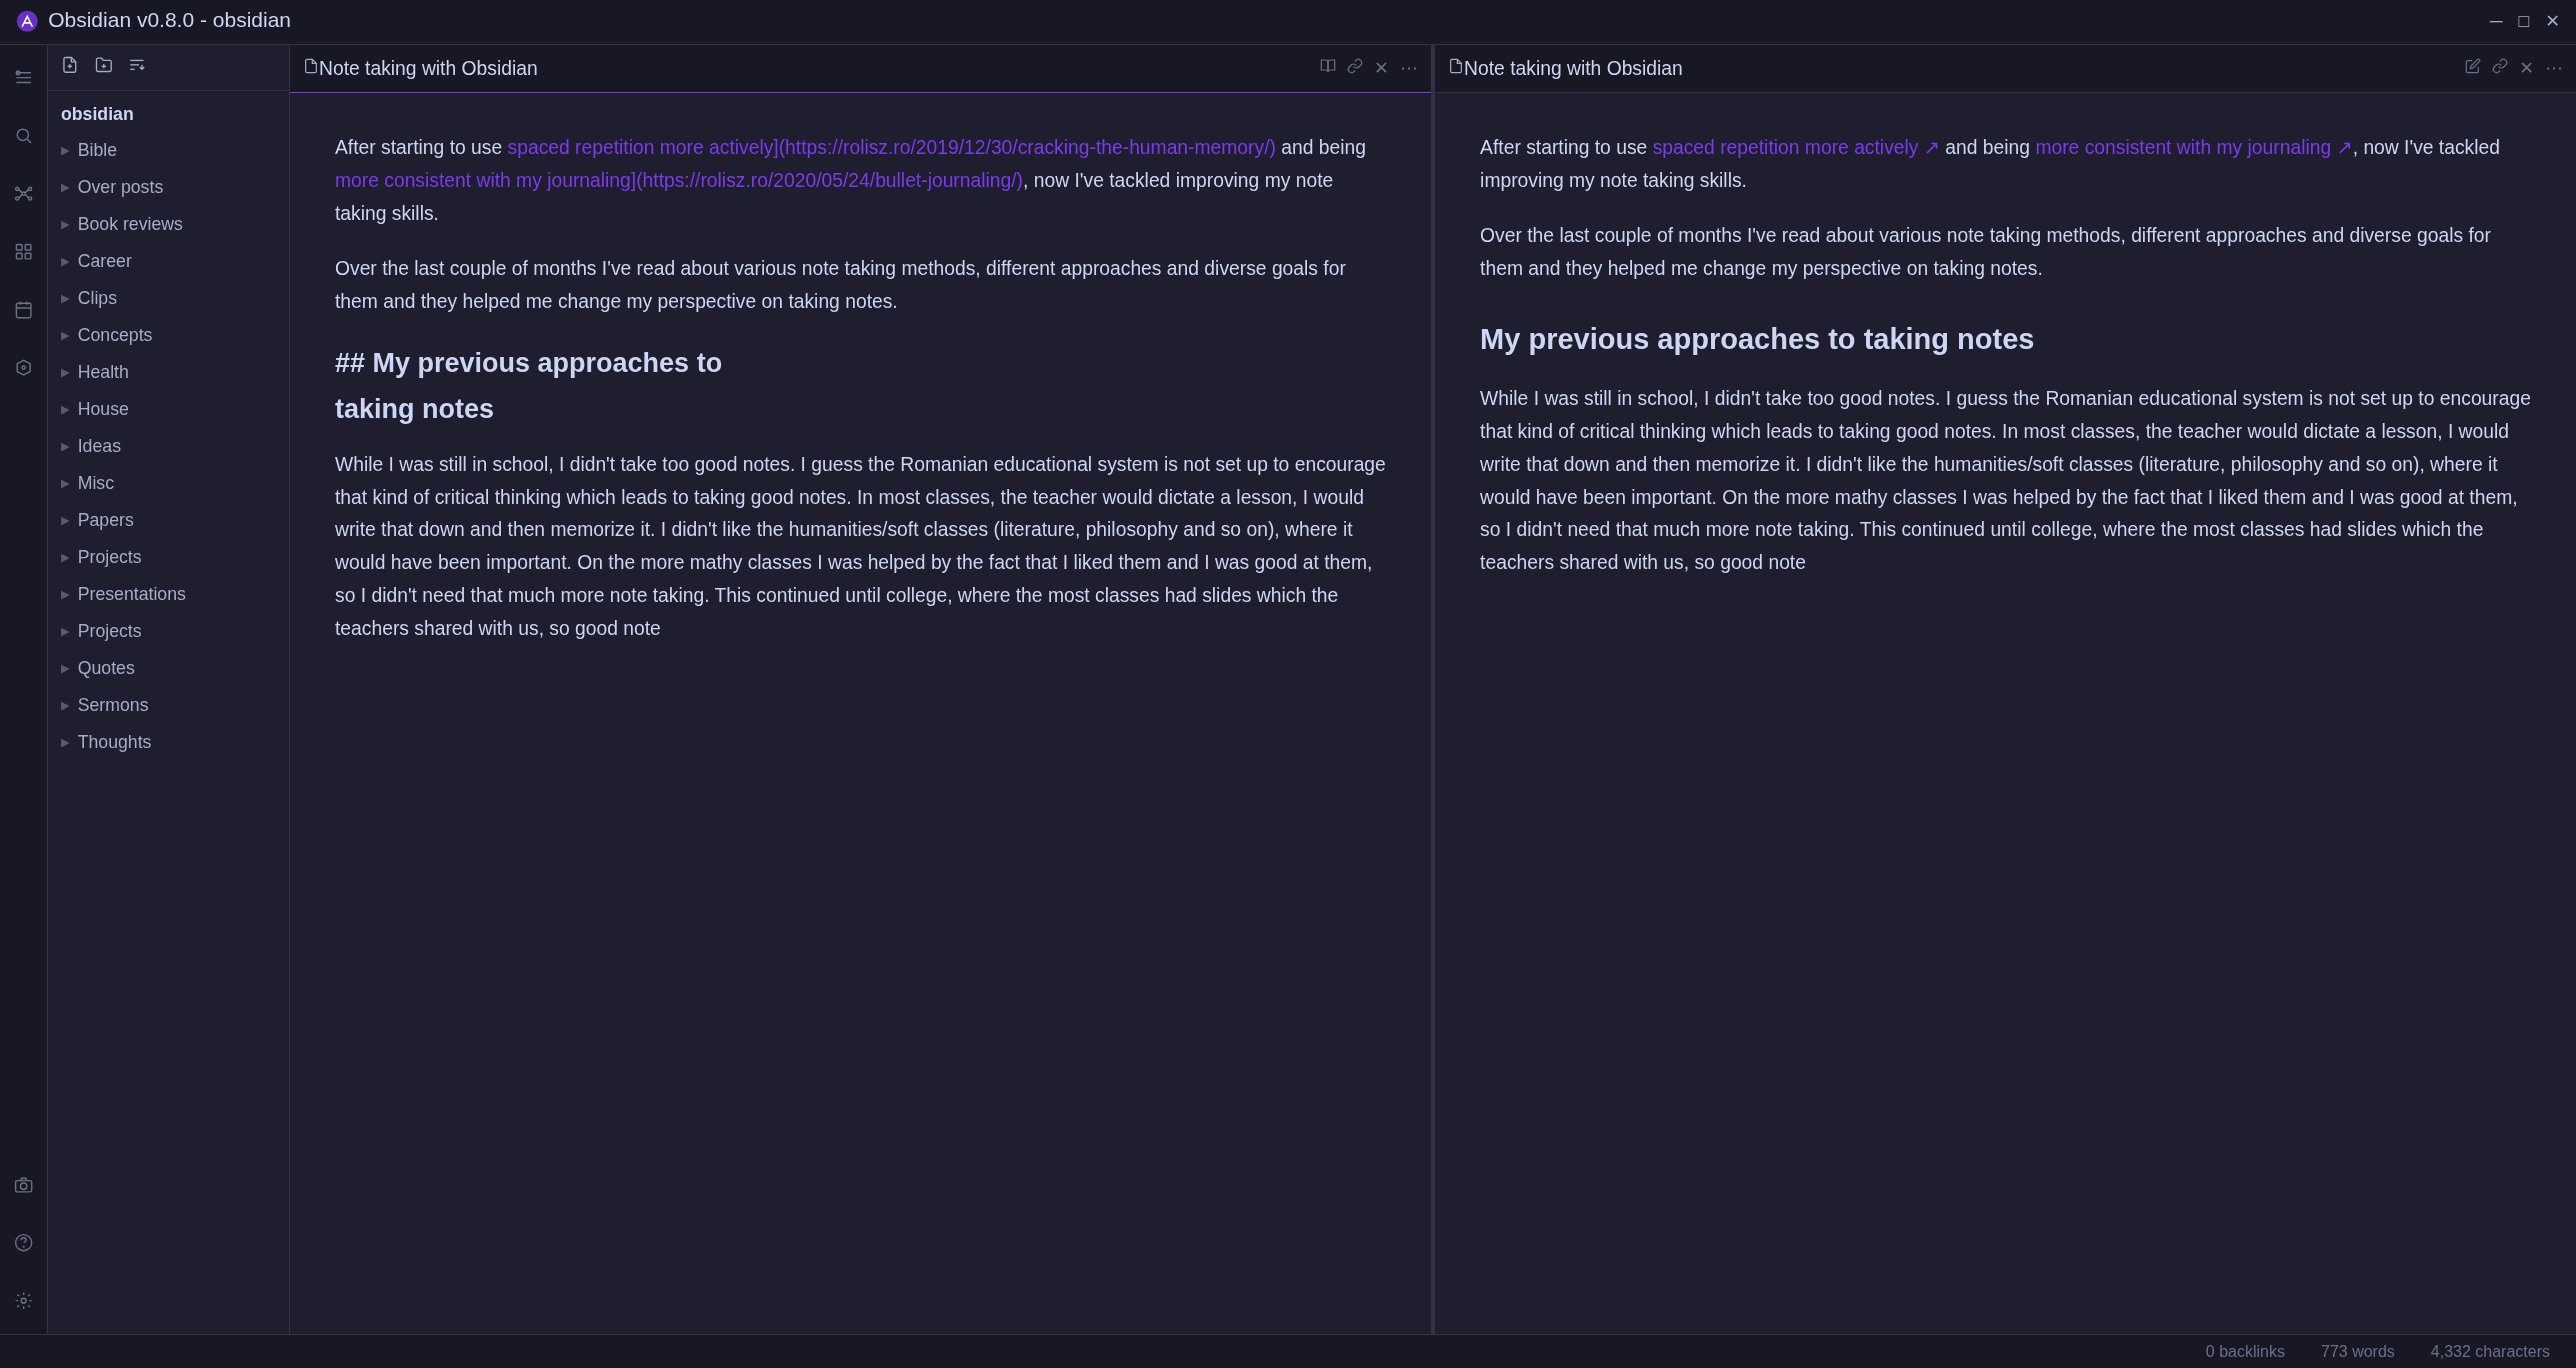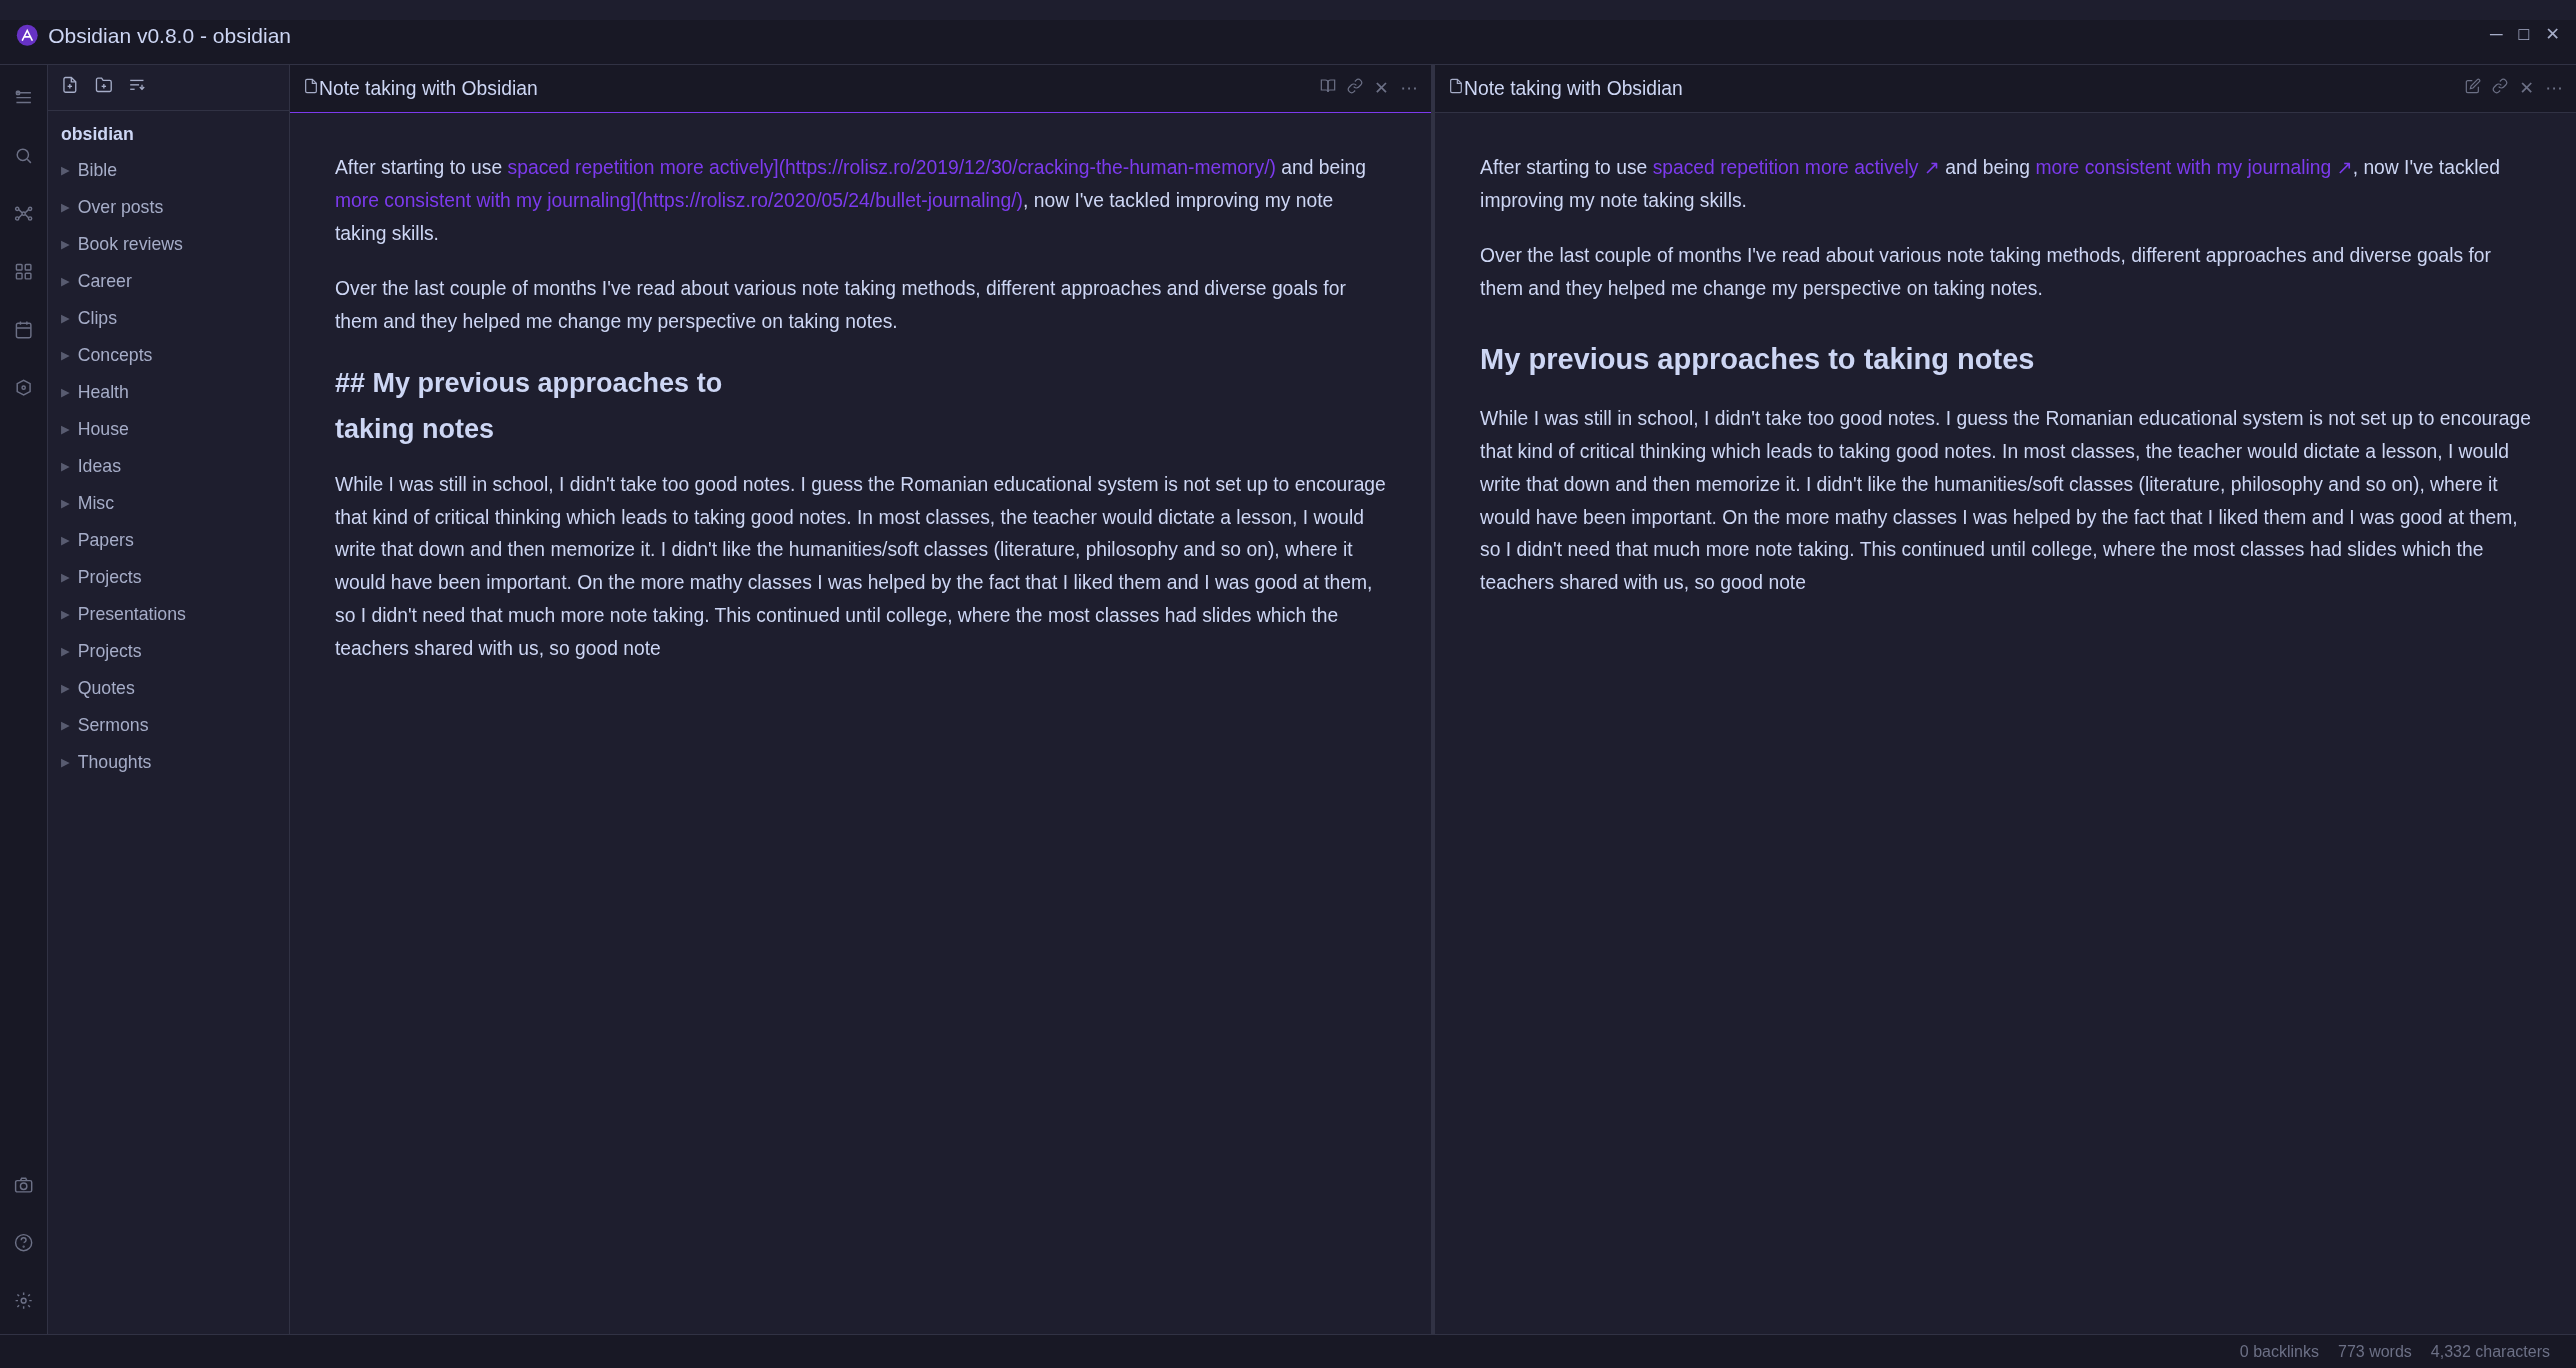--- a/index.html
+++ b/index.html
@@ -12,25 +12,24 @@
       overflow: hidden;
       display: flex;
       flex-direction: column;
     }
 
     
     .titlebar {
       height: 45px;
       background: #181825;
       display: flex;
-      align-items: flex-start;
-      padding: 4px 16px;
+      align-items: flex-end;
+      padding: 12px 16px;
       flex-shrink: 0;
       border-bottom: 0.8px solid #313244;
-      margin-top: 20px;
     }
     .titlebar-icon {
       width: 22.5px;
       height: 22.5px;
       margin-right: 9.7px;
     }
     .titlebar-title {
       font-size: 21px;
       color: #cdd6f4;
     }
@@ -203,21 +202,21 @@
 
     
     .statusbar {
       height: 35px;
       background: #181825;
       border-top: 0.8px solid #313244;
       display: flex;
       align-items: center;
       justify-content: flex-end;
       padding: 0 26px;
-      gap: 19px;
+      gap: 36px;
       font-size: 16px;
       color: #6c7086;
       flex-shrink: 0;
     }
 
     
     ::-webkit-scrollbar { width: 6.4px; }
     ::-webkit-scrollbar-track { background: #1e1e2e; }
     ::-webkit-scrollbar-thumb { background: #45475a; border-radius: 3.2px; }
 

